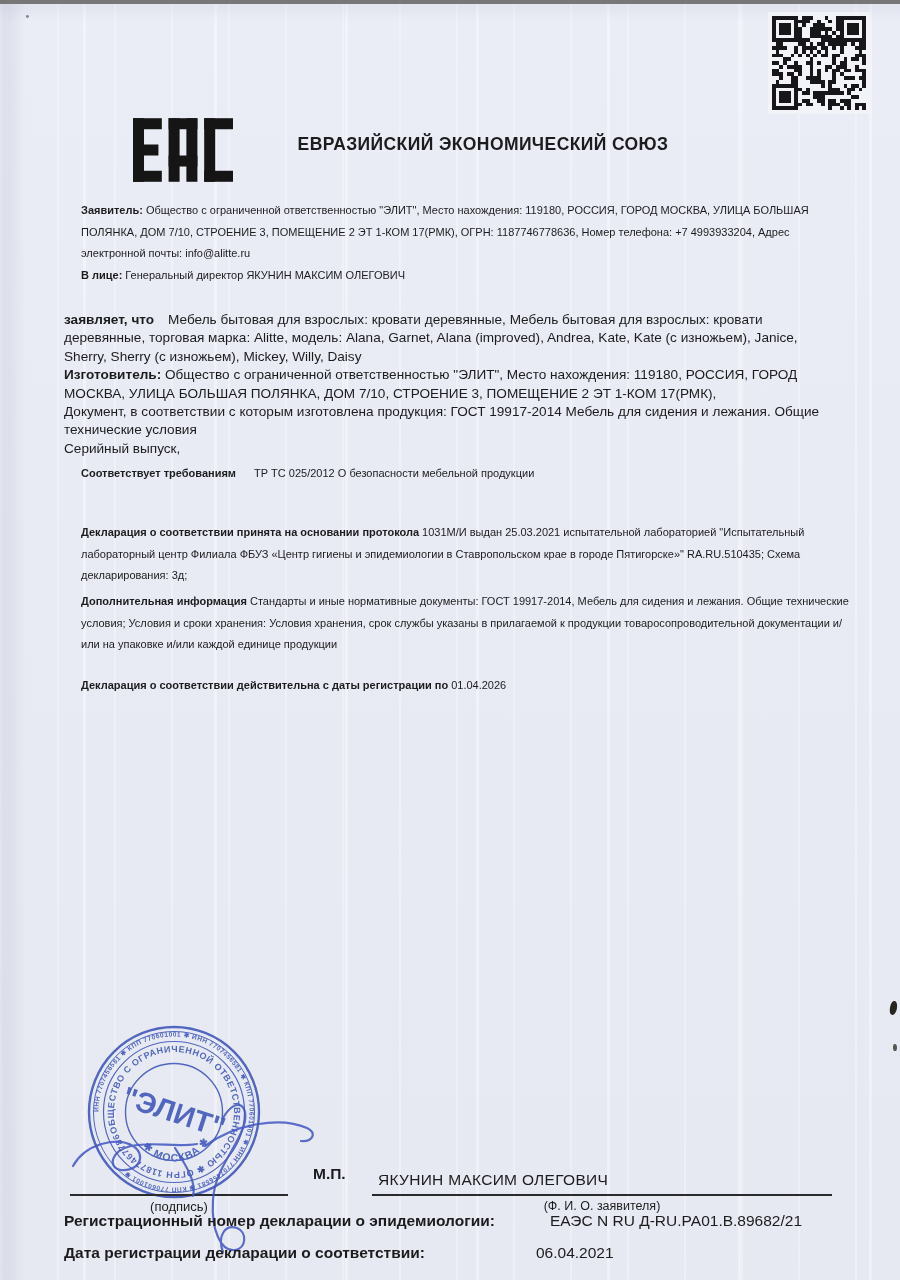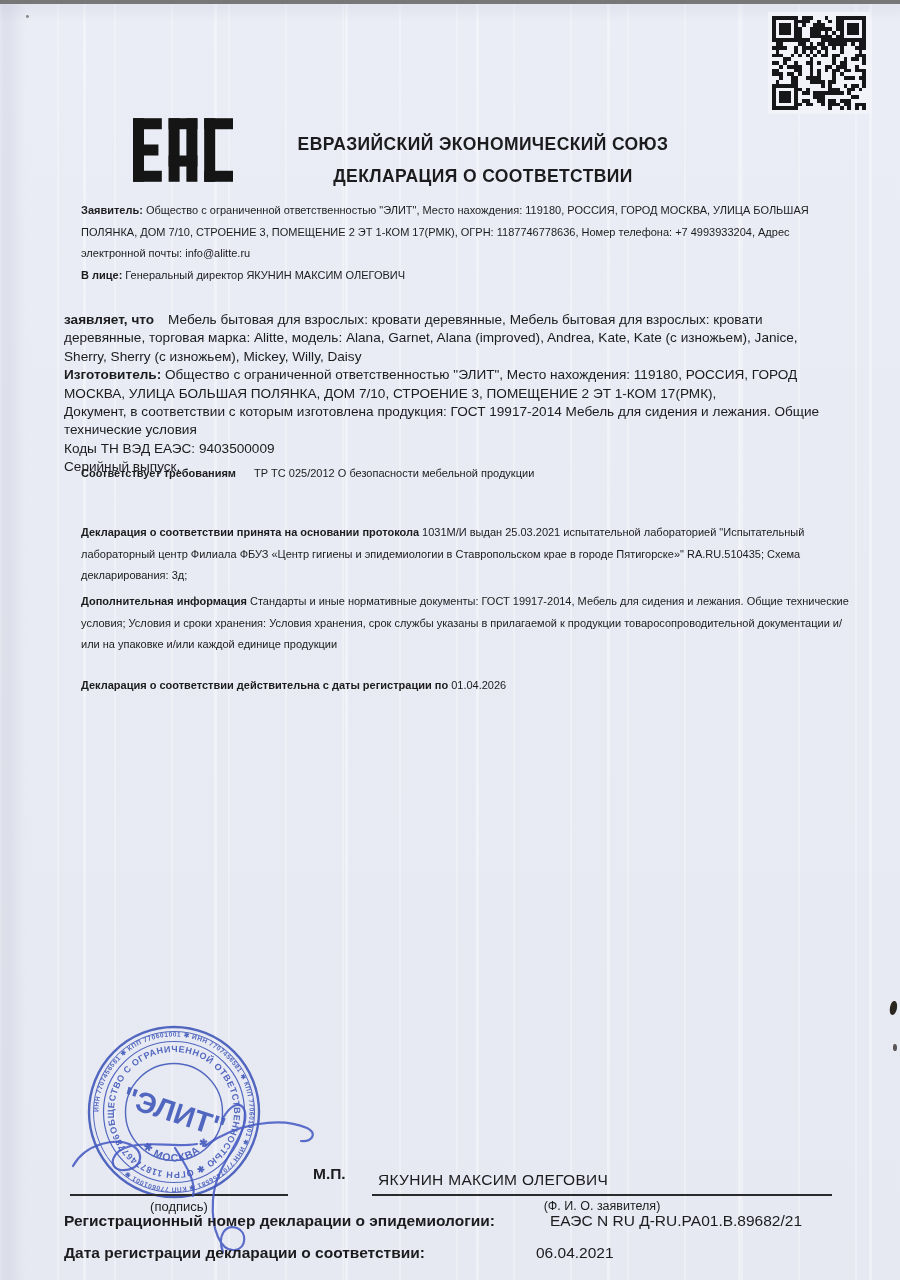--- a/index.html
+++ b/index.html
@@ -51,32 +51,30 @@
       <rect x="84" y="62" width="34" height="13"></rect>
     </g>
   </svg>
 
   <svg id="qr" class="abs" style="left:768px;top:8px;" width="102" height="102" viewBox="-1 -1 27 27" shape-rendering="crispEdges">
     <rect x="-1" y="-1" width="27" height="27" fill="#f2f3f8"></rect>
   <path d="M0 0h1v1h-1zM1 0h1v1h-1zM2 0h1v1h-1zM3 0h1v1h-1zM4 0h1v1h-1zM5 0h1v1h-1zM6 0h1v1h-1zM8 0h1v1h-1zM9 0h1v1h-1zM10 0h1v1h-1zM14 0h1v1h-1zM17 0h1v1h-1zM18 0h1v1h-1zM19 0h1v1h-1zM20 0h1v1h-1zM21 0h1v1h-1zM22 0h1v1h-1zM23 0h1v1h-1zM24 0h1v1h-1zM0 1h1v1h-1zM6 1h1v1h-1zM7 1h1v1h-1zM8 1h1v1h-1zM9 1h1v1h-1zM12 1h1v1h-1zM15 1h1v1h-1zM17 1h1v1h-1zM18 1h1v1h-1zM24 1h1v1h-1zM0 2h1v1h-1zM2 2h1v1h-1zM3 2h1v1h-1zM4 2h1v1h-1zM6 2h1v1h-1zM8 2h1v1h-1zM11 2h1v1h-1zM12 2h1v1h-1zM13 2h1v1h-1zM17 2h1v1h-1zM18 2h1v1h-1zM20 2h1v1h-1zM21 2h1v1h-1zM22 2h1v1h-1zM24 2h1v1h-1zM0 3h1v1h-1zM2 3h1v1h-1zM3 3h1v1h-1zM4 3h1v1h-1zM6 3h1v1h-1zM7 3h1v1h-1zM10 3h1v1h-1zM11 3h1v1h-1zM12 3h1v1h-1zM13 3h1v1h-1zM14 3h1v1h-1zM15 3h1v1h-1zM17 3h1v1h-1zM18 3h1v1h-1zM20 3h1v1h-1zM21 3h1v1h-1zM22 3h1v1h-1zM24 3h1v1h-1zM0 4h1v1h-1zM2 4h1v1h-1zM3 4h1v1h-1zM4 4h1v1h-1zM6 4h1v1h-1zM7 4h1v1h-1zM10 4h1v1h-1zM11 4h1v1h-1zM12 4h1v1h-1zM14 4h1v1h-1zM16 4h1v1h-1zM18 4h1v1h-1zM20 4h1v1h-1zM21 4h1v1h-1zM22 4h1v1h-1zM24 4h1v1h-1zM0 5h1v1h-1zM6 5h1v1h-1zM7 5h1v1h-1zM10 5h1v1h-1zM11 5h1v1h-1zM12 5h1v1h-1zM13 5h1v1h-1zM14 5h1v1h-1zM15 5h1v1h-1zM17 5h1v1h-1zM18 5h1v1h-1zM24 5h1v1h-1zM0 6h1v1h-1zM1 6h1v1h-1zM2 6h1v1h-1zM3 6h1v1h-1zM4 6h1v1h-1zM5 6h1v1h-1zM6 6h1v1h-1zM7 6h1v1h-1zM8 6h1v1h-1zM9 6h1v1h-1zM13 6h1v1h-1zM14 6h1v1h-1zM15 6h1v1h-1zM16 6h1v1h-1zM17 6h1v1h-1zM18 6h1v1h-1zM19 6h1v1h-1zM20 6h1v1h-1zM21 6h1v1h-1zM22 6h1v1h-1zM23 6h1v1h-1zM24 6h1v1h-1zM1 7h1v1h-1zM2 7h1v1h-1zM7 7h1v1h-1zM8 7h1v1h-1zM10 7h1v1h-1zM12 7h1v1h-1zM13 7h1v1h-1zM15 7h1v1h-1zM16 7h1v1h-1zM17 7h1v1h-1zM18 7h1v1h-1zM19 7h1v1h-1zM21 7h1v1h-1zM23 7h1v1h-1zM24 7h1v1h-1zM0 8h1v1h-1zM1 8h1v1h-1zM2 8h1v1h-1zM3 8h1v1h-1zM6 8h1v1h-1zM8 8h1v1h-1zM9 8h1v1h-1zM10 8h1v1h-1zM11 8h1v1h-1zM13 8h1v1h-1zM14 8h1v1h-1zM16 8h1v1h-1zM18 8h1v1h-1zM22 8h1v1h-1zM23 8h1v1h-1zM24 8h1v1h-1zM1 9h1v1h-1zM6 9h1v1h-1zM8 9h1v1h-1zM10 9h1v1h-1zM12 9h1v1h-1zM14 9h1v1h-1zM18 9h1v1h-1zM23 9h1v1h-1zM0 10h1v1h-1zM1 10h1v1h-1zM2 10h1v1h-1zM5 10h1v1h-1zM7 10h1v1h-1zM9 10h1v1h-1zM11 10h1v1h-1zM13 10h1v1h-1zM14 10h1v1h-1zM16 10h1v1h-1zM17 10h1v1h-1zM22 10h1v1h-1zM23 10h1v1h-1zM24 10h1v1h-1zM3 11h1v1h-1zM4 11h1v1h-1zM10 11h1v1h-1zM16 11h1v1h-1zM19 11h1v1h-1zM21 11h1v1h-1zM22 11h1v1h-1zM24 11h1v1h-1zM0 12h1v1h-1zM1 12h1v1h-1zM3 12h1v1h-1zM6 12h1v1h-1zM9 12h1v1h-1zM10 12h1v1h-1zM12 12h1v1h-1zM16 12h1v1h-1zM18 12h1v1h-1zM19 12h1v1h-1zM24 12h1v1h-1zM2 13h1v1h-1zM4 13h1v1h-1zM5 13h1v1h-1zM6 13h1v1h-1zM7 13h1v1h-1zM10 13h1v1h-1zM14 13h1v1h-1zM15 13h1v1h-1zM17 13h1v1h-1zM18 13h1v1h-1zM19 13h1v1h-1zM22 13h1v1h-1zM0 14h1v1h-1zM1 14h1v1h-1zM6 14h1v1h-1zM7 14h1v1h-1zM10 14h1v1h-1zM12 14h1v1h-1zM14 14h1v1h-1zM16 14h1v1h-1zM17 14h1v1h-1zM19 14h1v1h-1zM20 14h1v1h-1zM22 14h1v1h-1zM23 14h1v1h-1zM24 14h1v1h-1zM0 15h1v1h-1zM1 15h1v1h-1zM2 15h1v1h-1zM4 15h1v1h-1zM5 15h1v1h-1zM7 15h1v1h-1zM10 15h1v1h-1zM12 15h1v1h-1zM16 15h1v1h-1zM18 15h1v1h-1zM24 15h1v1h-1zM2 16h1v1h-1zM5 16h1v1h-1zM6 16h1v1h-1zM9 16h1v1h-1zM10 16h1v1h-1zM11 16h1v1h-1zM12 16h1v1h-1zM16 16h1v1h-1zM19 16h1v1h-1zM20 16h1v1h-1zM21 16h1v1h-1zM23 16h1v1h-1zM24 16h1v1h-1zM1 17h1v1h-1zM5 17h1v1h-1zM6 17h1v1h-1zM10 17h1v1h-1zM11 17h1v1h-1zM12 17h1v1h-1zM13 17h1v1h-1zM15 17h1v1h-1zM16 17h1v1h-1zM24 17h1v1h-1zM0 18h1v1h-1zM1 18h1v1h-1zM2 18h1v1h-1zM3 18h1v1h-1zM4 18h1v1h-1zM5 18h1v1h-1zM6 18h1v1h-1zM13 18h1v1h-1zM15 18h1v1h-1zM19 18h1v1h-1zM21 18h1v1h-1zM22 18h1v1h-1zM24 18h1v1h-1zM0 19h1v1h-1zM6 19h1v1h-1zM7 19h1v1h-1zM9 19h1v1h-1zM15 19h1v1h-1zM16 19h1v1h-1zM17 19h1v1h-1zM20 19h1v1h-1zM21 19h1v1h-1zM23 19h1v1h-1zM0 20h1v1h-1zM2 20h1v1h-1zM3 20h1v1h-1zM4 20h1v1h-1zM6 20h1v1h-1zM8 20h1v1h-1zM9 20h1v1h-1zM11 20h1v1h-1zM12 20h1v1h-1zM13 20h1v1h-1zM14 20h1v1h-1zM15 20h1v1h-1zM16 20h1v1h-1zM17 20h1v1h-1zM18 20h1v1h-1zM20 20h1v1h-1zM0 21h1v1h-1zM2 21h1v1h-1zM3 21h1v1h-1zM4 21h1v1h-1zM6 21h1v1h-1zM11 21h1v1h-1zM12 21h1v1h-1zM13 21h1v1h-1zM21 21h1v1h-1zM22 21h1v1h-1zM0 22h1v1h-1zM2 22h1v1h-1zM3 22h1v1h-1zM4 22h1v1h-1zM6 22h1v1h-1zM8 22h1v1h-1zM9 22h1v1h-1zM12 22h1v1h-1zM13 22h1v1h-1zM15 22h1v1h-1zM16 22h1v1h-1zM18 22h1v1h-1zM19 22h1v1h-1zM20 22h1v1h-1zM0 23h1v1h-1zM6 23h1v1h-1zM7 23h1v1h-1zM9 23h1v1h-1zM10 23h1v1h-1zM13 23h1v1h-1zM15 23h1v1h-1zM16 23h1v1h-1zM17 23h1v1h-1zM19 23h1v1h-1zM20 23h1v1h-1zM22 23h1v1h-1zM23 23h1v1h-1zM24 23h1v1h-1zM0 24h1v1h-1zM1 24h1v1h-1zM2 24h1v1h-1zM3 24h1v1h-1zM4 24h1v1h-1zM5 24h1v1h-1zM6 24h1v1h-1zM15 24h1v1h-1zM18 24h1v1h-1zM20 24h1v1h-1zM22 24h1v1h-1zM24 24h1v1h-1z" fill="#17171a"></path>
     </svg>
 
   <div class="abs title" style="top:130px;">ЕВРАЗИЙСКИЙ ЭКОНОМИЧЕСКИЙ СОЮЗ</div>
-  <div class="abs title" style="top:162px;">ДЕКЛАРАЦИЯ О СООТВЕТСТВИИ</div>
 
   <div class="abs body-block" style="top:196px;">
     <p><b class="lbl">Заявитель:</b><span> Общество с ограниченной ответственностью "ЭЛИТ", Место нахождения: 119180, РОССИЯ, ГОРОД МОСКВА, УЛИЦА БОЛЬШАЯ ПОЛЯНКА, ДОМ 7/10, СТРОЕНИЕ 3, ПОМЕЩЕНИЕ 2 ЭТ 1-КОМ 17(РМК), ОГРН: 1187746778636, Номер телефона: +7 4993933204, Адрес электронной почты: info@alitte.ru</span></p>
     <p><b class="lbl">В лице:</b><span> Генеральный директор ЯКУНИН МАКСИМ ОЛЕГОВИЧ</span></p>
   </div>
 
   <div class="abs small-block" style="top:307px;">
     <p><b class="lbl lbl-gap">заявляет, что</b><span>Мебель бытовая для взрослых: кровати деревянные, Мебель бытовая для взрослых: кровати деревянные, торговая марка: Alitte, модель: Alana, Garnet, Alana (improved),  Andrea, Kate, Kate (с изножьем), Janice, Sherry, Sherry (с изножьем), Mickey, Willy, Daisy</span></p>
     <p><b class="lbl">Изготовитель:</b><span> Общество с ограниченной ответственностью "ЭЛИТ", Место нахождения: 119180, РОССИЯ, ГОРОД МОСКВА, УЛИЦА БОЛЬШАЯ ПОЛЯНКА, ДОМ 7/10, СТРОЕНИЕ 3, ПОМЕЩЕНИЕ 2 ЭТ 1-КОМ 17(РМК),</span></p>
     <p>Документ, в соответствии с которым изготовлена продукция: ГОСТ 19917-2014 Мебель для сидения и лежания. Общие технические условия</p>
-    <p>Коды ТН ВЭД ЕАЭС: 9403500009</p>
     <p>Серийный выпуск,</p>
   </div>
 
   <div class="abs body-block" style="top:459px;">
     <p><b class="lbl lbl-gap-wide">Соответствует требованиям</b><span>ТР ТС 025/2012 О безопасности мебельной продукции</span></p>
   </div>
 
   <div class="abs body-block" style="top:518px;">
     <p><b class="lbl">Декларация о соответствии принята на основании протокола</b><span> 1031М/И выдан 25.03.2021 испытательной лабораторией "Испытательный лабораторный центр Филиала ФБУЗ «Центр гигиены и эпидемиологии в Ставропольском крае в городе Пятигорске»" RA.RU.510435; Схема декларирования: 3д;</span></p>
   </div>

